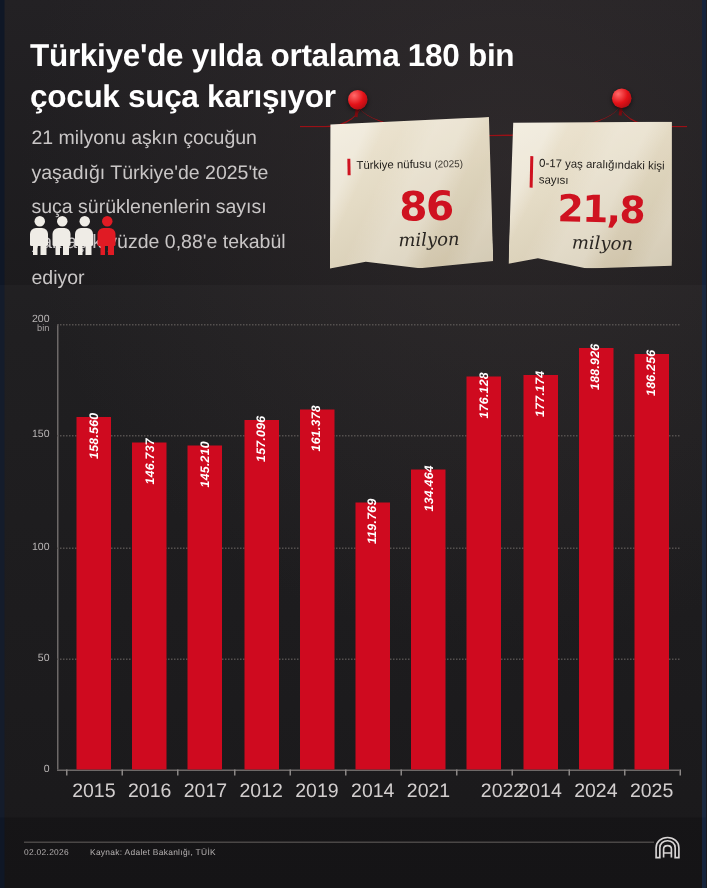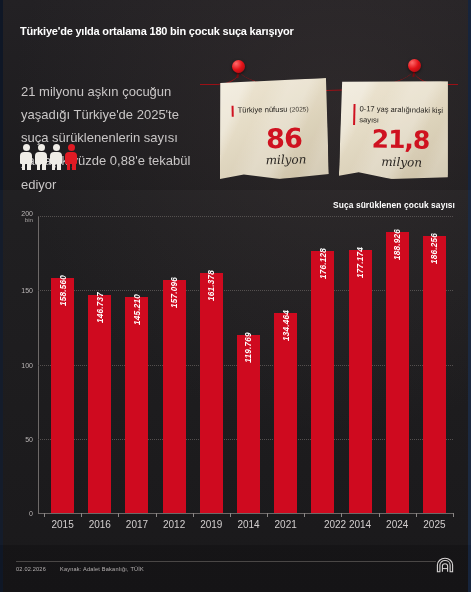--- a/index.html
+++ b/index.html
@@ -12,21 +12,21 @@
   .poster{position:relative;width:471px;height:592px;background:#1c1b1d;overflow:hidden;}
   .poster:before{content:"";position:absolute;inset:0;background:
      radial-gradient(circle at 72% 18%, rgba(70,60,60,.35), transparent 55%),
      linear-gradient(180deg,#232124 0%,#1b1a1c 38%,#151416 100%);}
   .edge-l{position:absolute;left:0;top:0;width:3px;height:592px;background:#0f1726;}
   .edge-r{position:absolute;right:0;top:0;width:3px;height:592px;background:#16243c;}
 
   
   .hero{position:absolute;left:0;top:0;width:471px;height:190px;}
   .title{position:absolute;left:20px;top:24px;width:360px;
-    font-size:11px;font-weight:700;line-height:1.30;letter-spacing:-.2px;color:#fff;}
+    font-size:21px;font-weight:700;line-height:1.30;letter-spacing:-.2px;color:#fff;}
   .subtext{position:absolute;left:21px;top:80px;width:175px;
     font-size:13px;line-height:1.78;color:#c9c6c6;font-weight:400;}
 
   .people{position:absolute;left:20px;top:142px;width:62px;height:28px;display:flex;align-items:flex-end;gap:3px;}
   .person{position:relative;width:12px;height:26px;}
   .person .head{position:absolute;top:0;left:2.5px;width:7px;height:7px;border-radius:50%;background:#efece6;}
   .person .body{position:absolute;top:8px;left:0;width:12px;height:12px;border-radius:4px 4px 1px 1px;background:#efece6;}
   .person .l1{position:absolute;top:20px;left:1.5px;width:3.6px;height:6px;background:#efece6;}
   .person .l2{position:absolute;top:20px;left:7px;width:3.6px;height:6px;background:#efece6;}
   .person.red .head,.person.red .body,.person.red .l1,.person.red .l2{background:#e01b24;}
@@ -80,21 +80,21 @@
   .ylab{position:absolute;right:100%;margin-right:5px;font-size:7px;color:#b9b5b5;
      transform:translateY(-50%);text-align:right;white-space:nowrap;}
   .ylab .bin{display:block;font-size:6.2px;color:#a6a2a2;margin-top:-1px;}
   .grid{position:absolute;left:0;width:415px;border-top:1px dotted #54504f;}
   .grid0{border-top:1px solid #6d6968;}
   .axisY{position:absolute;left:0;top:0;width:1px;height:297px;background:#6d6968;}
   .tick{position:absolute;top:297px;width:1px;height:4px;background:#8b8786;}
   .bar{position:absolute;bottom:0;background:#cf0a1f;}
   .bval{position:absolute;left:50%;transform:translateX(-50%) rotate(-90deg);transform-origin:center;
      white-space:nowrap;font-size:8.2px;font-weight:700;color:#fff;font-style:italic;letter-spacing:.2px;}
-  .xlab{position:absolute;top:303px;font-size:10px;color:#d2cece;text-align:center;transform:translateX(-50%);}
+  .xlab{position:absolute;top:303px;font-size:13px;color:#d2cece;text-align:center;transform:translateX(-50%);}
 
   
   .foot-line{position:absolute;left:16px;top:561px;width:420px;height:1px;background:#4a4746;}
   .foot-date{position:absolute;left:16px;top:566px;font-size:5.6px;color:#b6b2b2;letter-spacing:.2px;}
   .foot-src{position:absolute;left:60px;top:566px;font-size:5.6px;color:#b6b2b2;letter-spacing:.2px;}
   .aa{position:absolute;right:14px;top:556px;width:24px;height:20px;}
 </style>
 </head>
 <body>
 
@@ -161,21 +161,20 @@
           <span class="ball"></span>
         </div>
       <div class="pin p2">
           <span class="nee"></span>
           <span class="ball"></span>
         </div>
     </div>
   </div>
 
   <div class="chartwrap">
-    <div class="chart-title">Suça sürüklenen çocuk sayısı</div>
     <div class="plot" id="plot">
       <div class="axisY"></div>
     <div class="grid grid0" style="top: 297px;"></div>
         <div class="ylab" style="top: 297px;">0</div>
         <div class="grid" style="top: 222.75px;"></div>
         <div class="ylab" style="top: 222.75px;">50</div>
         <div class="grid" style="top: 148.5px;"></div>
         <div class="ylab" style="top: 148.5px;">100</div>
         <div class="grid" style="top: 74.25px;"></div>
         <div class="ylab" style="top: 74.25px;">150</div>

